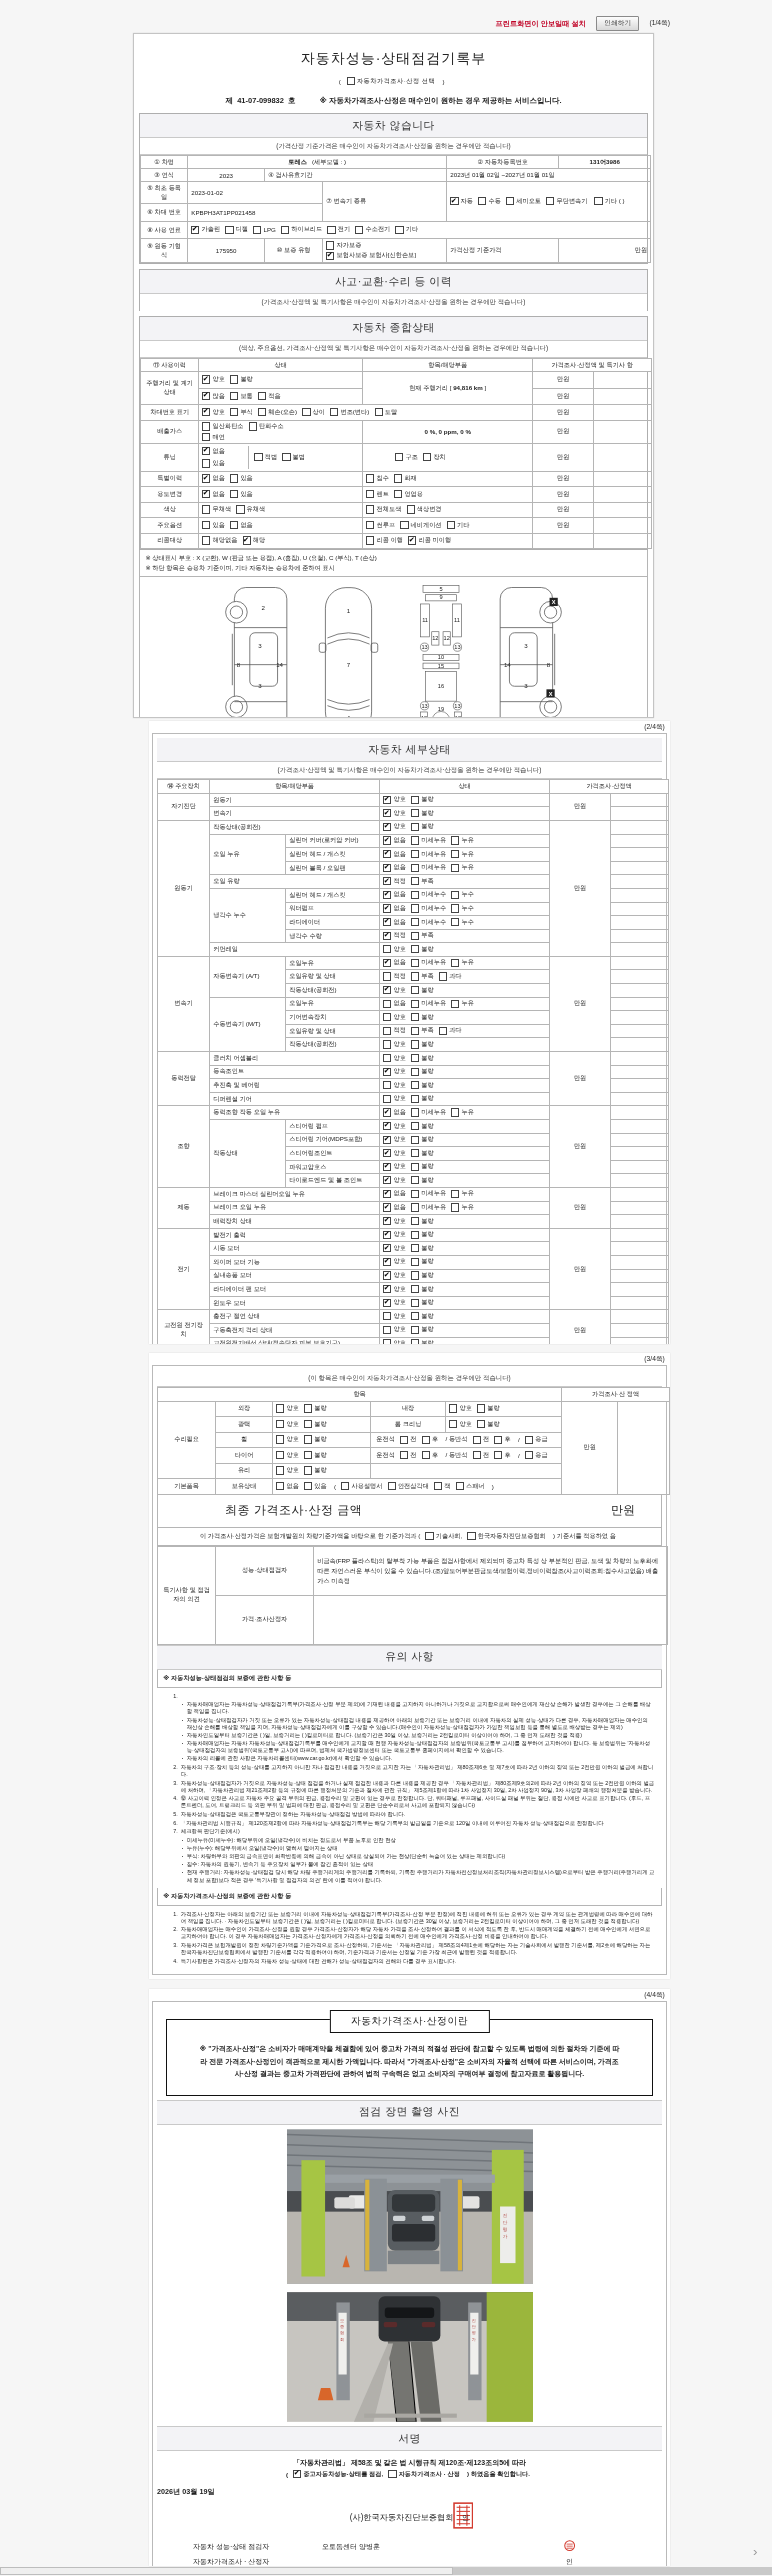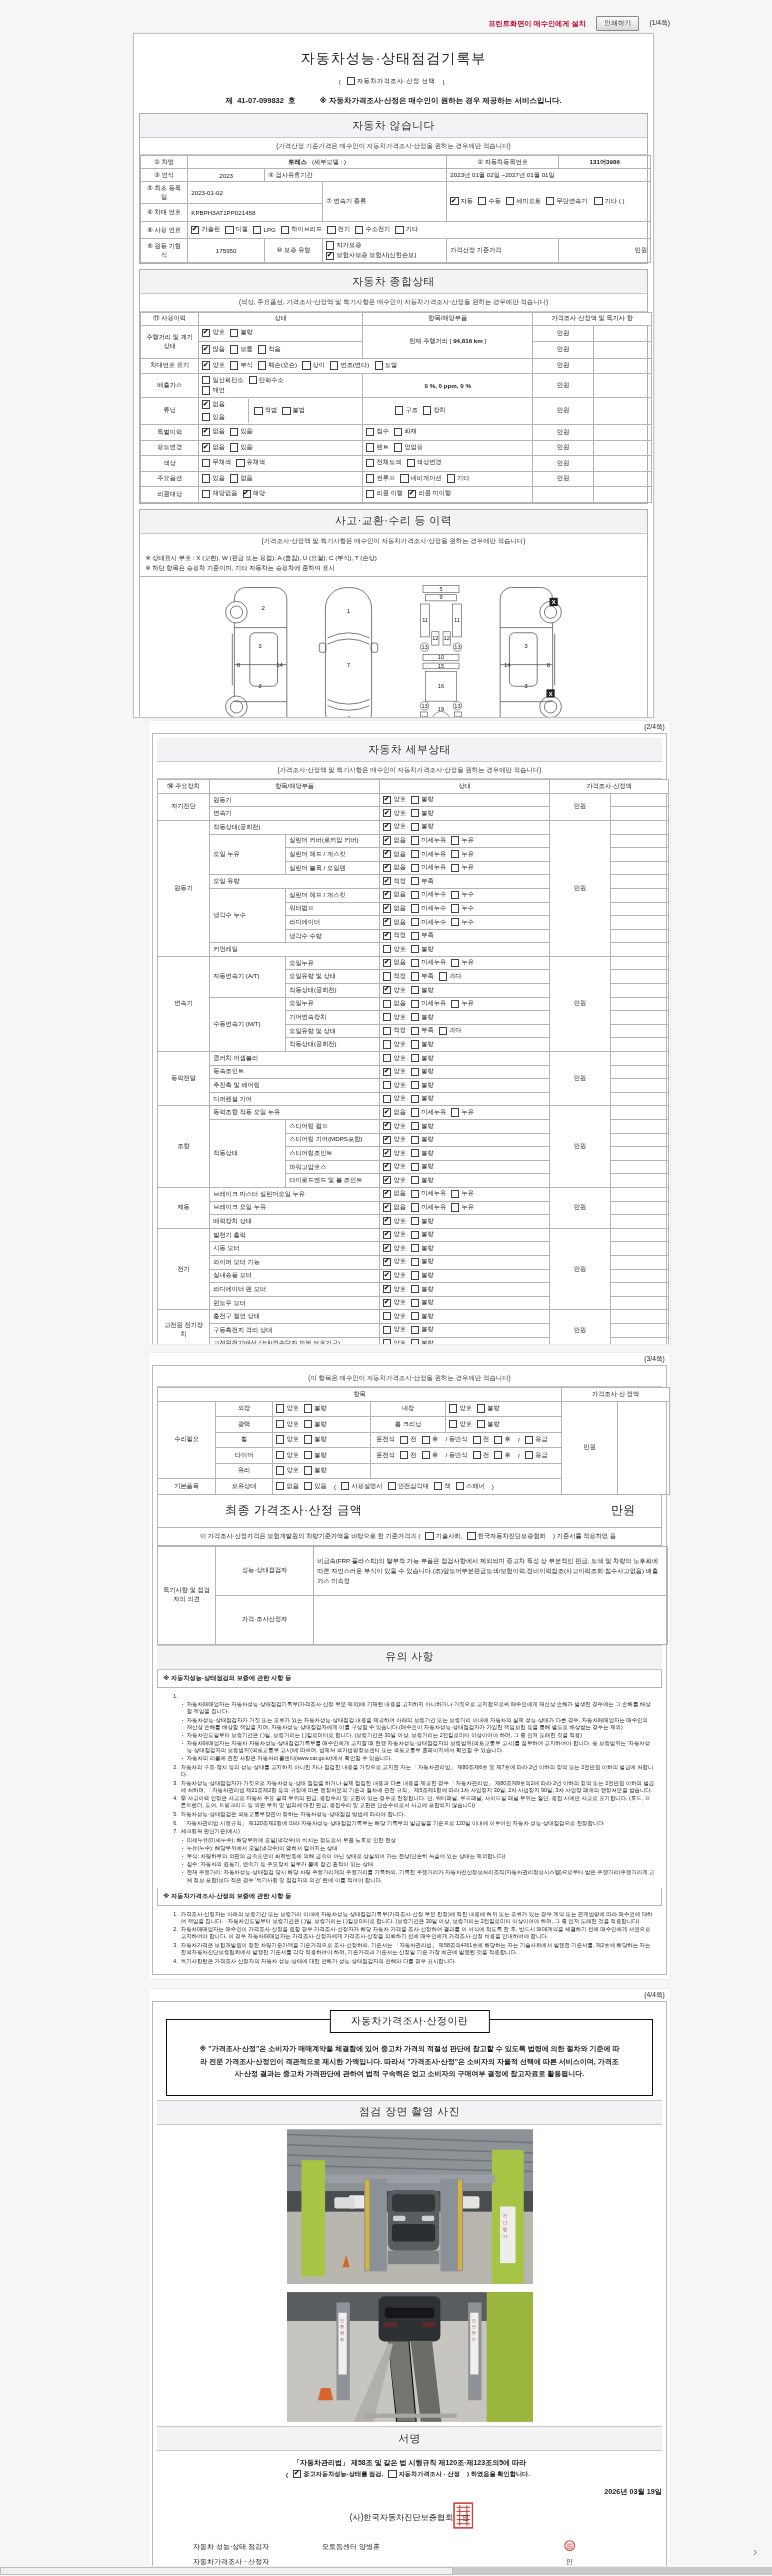--- a/index.html
+++ b/index.html
@@ -44,21 +44,21 @@
 .seal{display:inline-block;vertical-align:middle}
 .signrow{display:flex;align-items:center;font-size:7px;padding:2.1px 0}
 .scrolltrack{position:absolute;left:0;top:2567px;width:773px;height:8.2px;background:#c9c9c9}
 .scrollthumb{position:absolute;left:0;top:0;height:8.2px;width:453px;background:#efefef;border:0.5px solid #bdbdbd;box-sizing:border-box}
 .chev{position:absolute;left:753px;top:2544px;font-size:13.4px;color:#9a9a9a}
 </style>
 </head>
 <body>
 
 <div class="col topstrip">
-  <span class="install">프린트화면이 매수인에게 설치</span>
+  <span class="install">프린트화면이 안보일때 설치</span>
   <button class="printbtn">인쇄하기</button>
   <span class="pgmark">(1/4쪽)</span>
 </div>
 
 <div class="page" style="top:33px;height:685px">
   <div class="doctitle">자동차성능·상태점검기록부</div>
   <div class="doctitle2"><span class="ck" style="font-size:13px">
         <span class="ckit">
           <span class="cl">( </span>
         </span>
@@ -182,20 +182,25 @@
                   <span class="cl">보험사보증  보험사[신한손보]</span>
                 </span>
               </span></td>
         <td>가격산정 기준가격</td>
         <td style="text-align:right">만원</td>
       </tr>
     </tbody>
       </table>
   </div>
 
+  <div class="sec" style="border-bottom:none">
+    <div class="sect">사고·교환·수리 등 이력</div>
+    <div class="secsub" style="border-bottom:none">(가격조사·산정액 및 특기사항은 매수인이 자동차가격조사·산정을 원하는 경우에만 적습니다)</div>
+  </div>
+
   <div class="sec">
     <div class="sect">자동차 종합상태</div>
     <div class="secsub">(색상, 주요옵션, 가격조사·산정액 및 특기사항은 매수인이 자동차가격조사·산정을 원하는 경우에만 적습니다)</div>
     <table class="tb">
       <colgroup>
           <col style="width:58px">
           <col style="width:164px">
           <col style="width:170px">
           <col style="width:61px">
           <col style="width:58px">
@@ -456,25 +461,20 @@
                 <span class="ckit">
                   <span class="bx c"></span>
                   <span class="cl">리콜 미이행</span>
                 </span>
               </span></td>
         <td></td>
             <td></td>
       </tr>
     </tbody>
       </table>
-  </div>
-
-  <div class="sec" style="border-bottom:none">
-    <div class="sect">사고·교환·수리 등 이력</div>
-    <div class="secsub" style="border-bottom:none">(가격조사·산정액 및 특기사항은 매수인이 자동차가격조사·산정을 원하는 경우에만 적습니다)</div>
   </div>
   <div class="notes">
     <div>※ 상태표시 부호 : X (교환), W (판금 또는 용접), A (흠집), U (요철), C (부식), T (손상)</div>
     <div>※ 하단 항목은 승용차 기준이며, 기타 자동차는 승용차에 준하여 표시</div>
   </div>
   <div class="diagwrap">
     <svg id="viewL" width="72" height="155" viewBox="0 0 140 300">
       <g fill="none" stroke="#555" stroke-width="1.5">
         <rect x="26" y="10" width="102" height="282" rx="22"></rect>
         <circle cx="30" cy="58" r="21" fill="#fff"></circle>
@@ -1705,21 +1705,21 @@
             <span class="cl">중고자동차성능·상태를 점검,</span>
           </span>
           <span class="ckit">
             <span class="bx"></span>
             <span class="cl">자동차가격조사 · 산정</span>
           </span>
           <span class="ckit">
             <span class="cl"> ) 하였음을 확인합니다.</span>
           </span>
         </span></div>
-    <div style="text-align:right;font-size:7.2px;font-weight:bold;margin-top:8.2px">2026년 03월 19일</div>
+    <div style="text-align:left;font-size:7.2px;font-weight:bold;margin-top:8.2px">2026년 03월 19일</div>
     <div style="text-align:center;font-size:8.2px;margin-top:5.2px;position:relative">
       <span>(사)한국자동차진단보증협회</span>
       <svg class="seal" width="20.6" height="27" viewBox="0 0 40 52" style="margin-left:-3.1px;vertical-align:-9.3px">
         <rect x="2" y="2" width="36" height="48" fill="none" stroke="#d33a2e" stroke-width="3"></rect>
         <g stroke="#d33a2e" stroke-width="2">
             <line x1="7" y1="10" x2="33" y2="10"></line>
             <line x1="7" y1="18" x2="33" y2="18"></line>
             <line x1="7" y1="26" x2="33" y2="26"></line>
             <line x1="7" y1="34" x2="33" y2="34"></line>
             <line x1="7" y1="42" x2="33" y2="42"></line>

